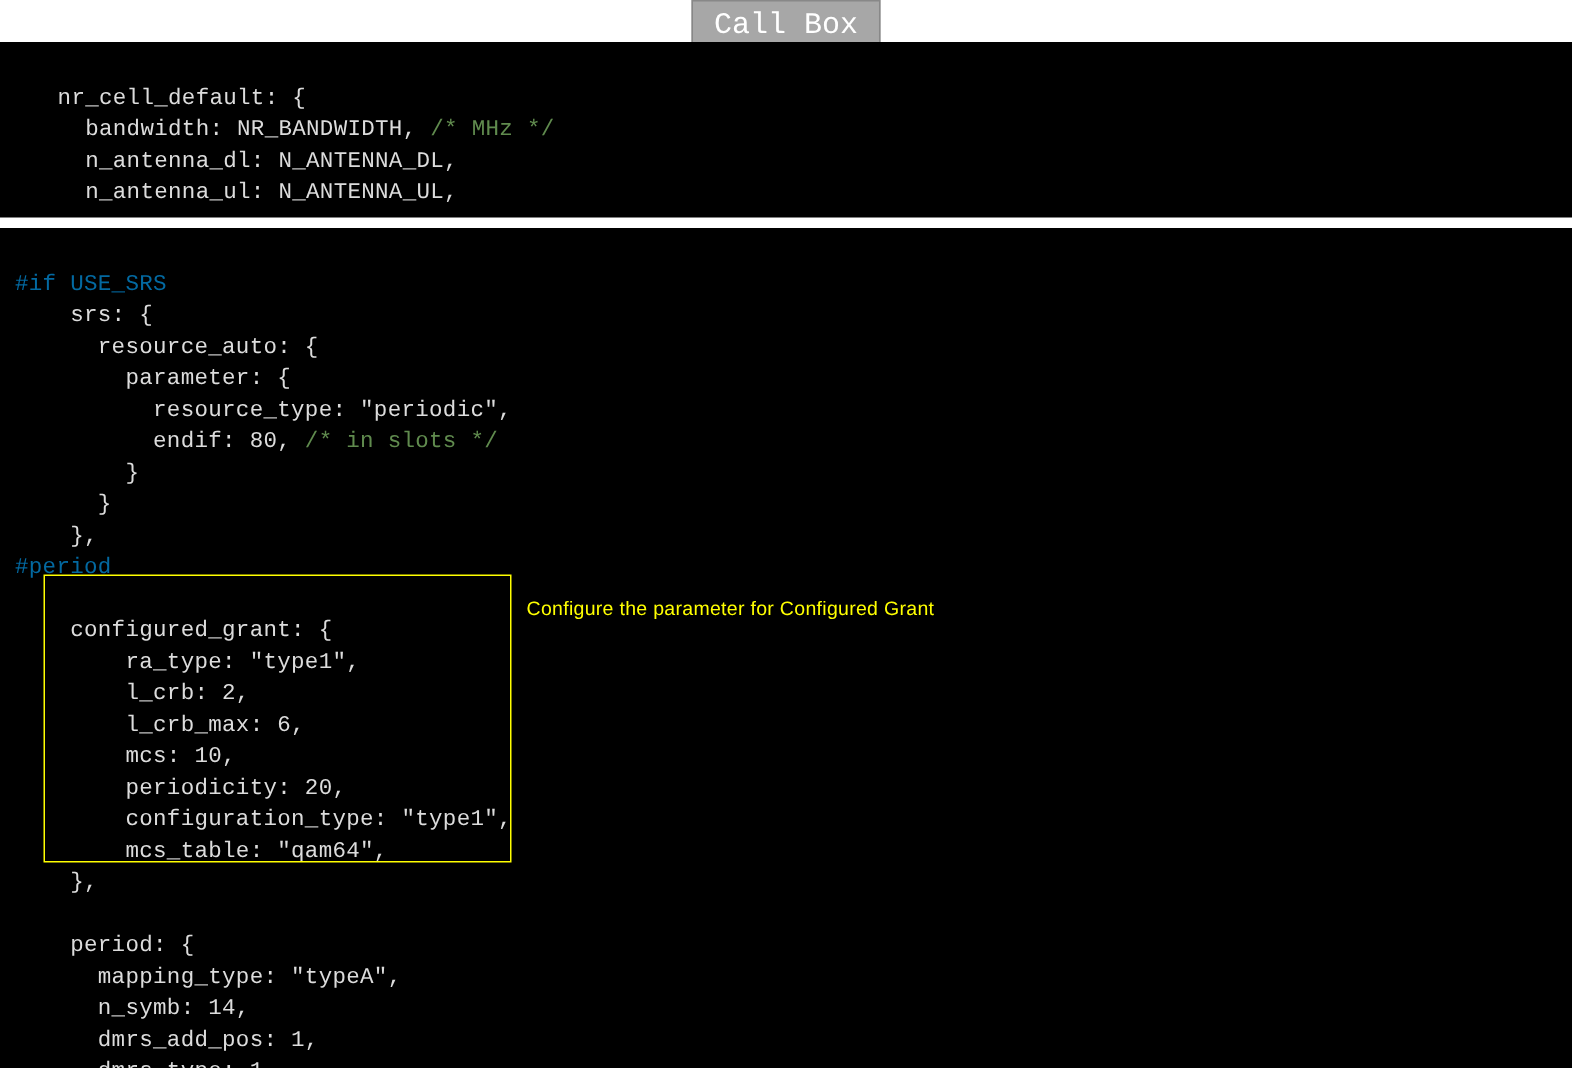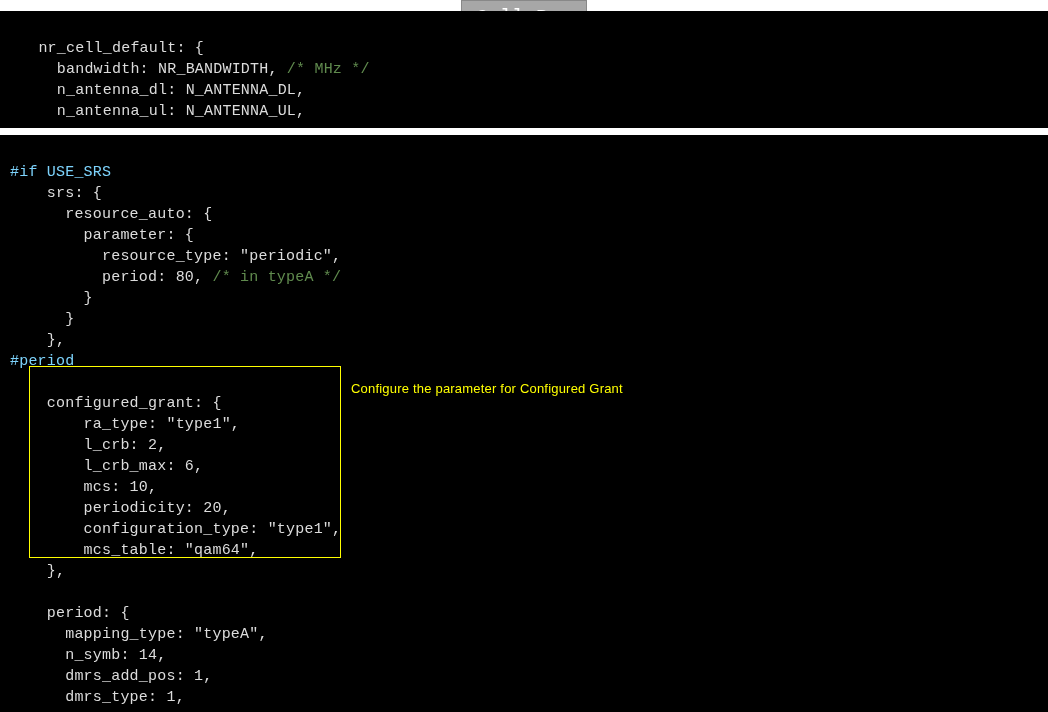--- a/index.html
+++ b/index.html
@@ -27,24 +27,24 @@
       background: #000000;
       color: #dcdcdc;
       padding: 6px 10px;
       line-height: 1.4;
       white-space: pre;
       overflow: hidden;
       position: relative;
       font-weight: 500;
       letter-spacing: 0.2px;
     }
-    .block1 { margin-top: 11px; padding-left: 20px; }
+    .block1 { margin-top: 28px; padding-left: 20px; }
     .block2 { margin-top: 7px; position: relative; }
     .comment { color: #608b4e; }
-    .directive { color: #7dd3fc; }
+    .directive { color: #0369a1; }
     .highlight-box {
       position: absolute;
       border: 1px solid #ffff00;
       pointer-events: none;
     }
     .annotation {
       position: absolute;
       color: #ffff00;
       font-family: Arial, sans-serif;
       font-size: 13px;
@@ -63,21 +63,21 @@
 <span>    n_antenna_dl: N_ANTENNA_DL,</span>
 <span>    n_antenna_ul: N_ANTENNA_UL,</span>
 </div>
 
 <div class="code-block block2">
 <span class="directive">#if USE_SRS</span>
 <span>    srs: {</span>
 <span>      resource_auto: {</span>
 <span>        parameter: {</span>
 <span>          resource_type: "periodic",</span>
-<span>          period: 80, </span><span class="comment">/* in typeA */</span>
+<span>          endif: 80, </span><span class="comment">/* in slots */</span>
 <span>        }</span>
 <span>      }</span>
 <span>    },</span>
 <span class="directive">#period</span>
 
 <span>    configured_grant: {</span>
 <span>        ra_type: "type1",</span>
 <span>        l_crb: 2,</span>
 <span>        l_crb_max: 6,</span>
 <span>        mcs: 10,</span>

